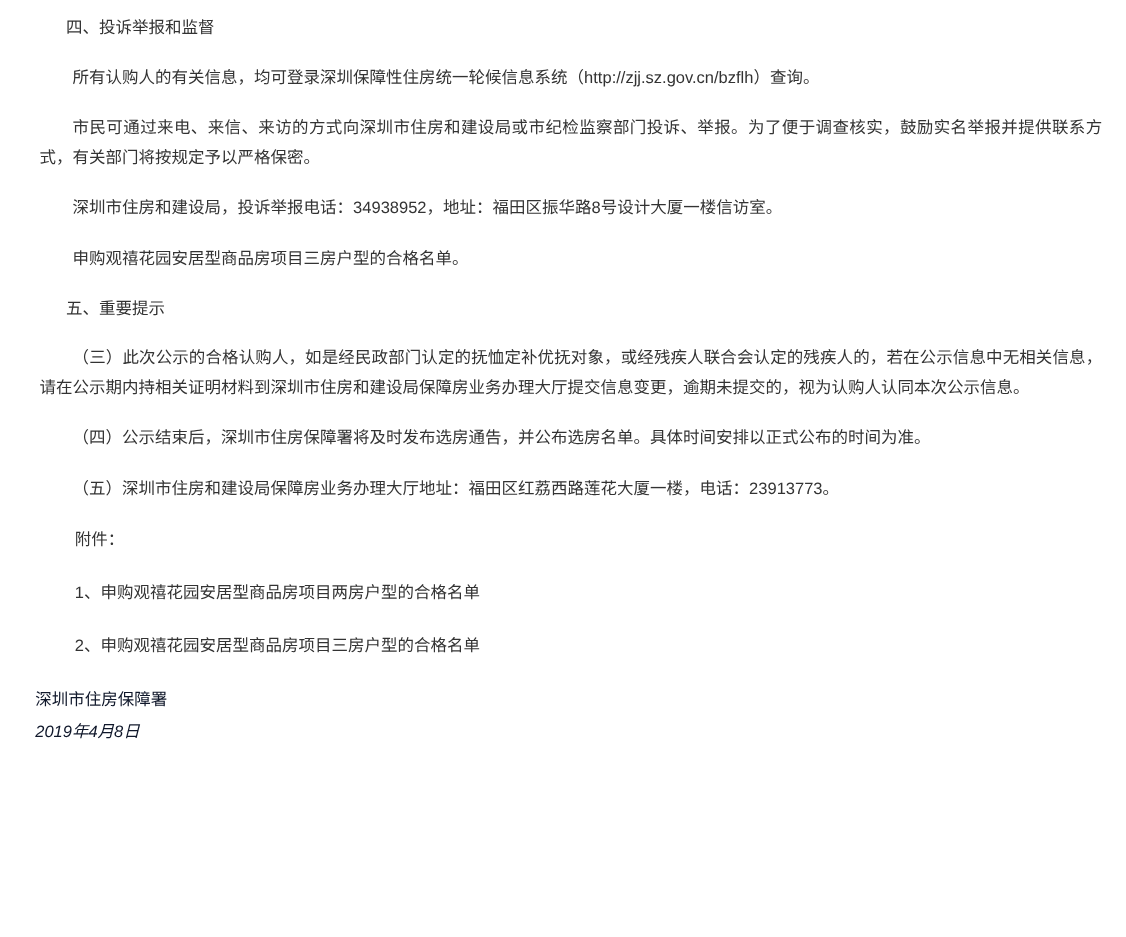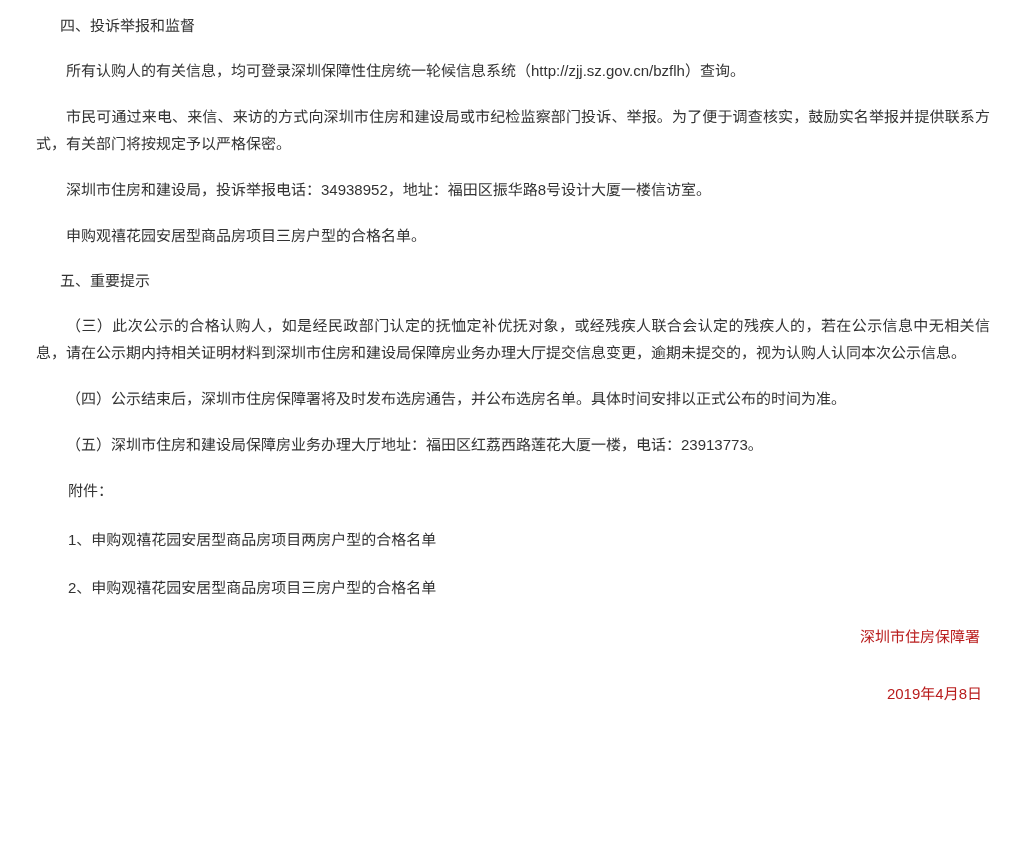--- a/index.html
+++ b/index.html
@@ -12,21 +12,21 @@
     height: 852px;
     font-family: "Liberation Sans", "DejaVu Sans", sans-serif;
     color: #333333;
     font-size: 15px;
     overflow: hidden;
   }
   .page {
     width: 1024px;
     height: 852px;
     box-sizing: border-box;
-    padding: 8px 34px 0 32px;
+    padding: 8px 22px 0 32px;
   }
   .heading {
     font-size: 15px;
     color: #333333;
     margin: 0 0 20px 0;
     padding-left: 28px;
     line-height: 1.6;
   }
   .para {
     font-size: 15px;
@@ -41,30 +41,31 @@
     text-indent: 0;
     padding-left: 36px;
     margin-bottom: 22px;
   }
   .para.attach-label {
     text-indent: 0;
     padding-left: 36px;
     margin-bottom: 22px;
   }
   .sign {
-    text-align: right;
+    text-align: left;
     font-size: 15px;
-    color: #b91c1c;
+    color: #0f172a;
     margin: 0;
     line-height: 1.9;
     padding-right: 10px;
   }
   .sign.date {
     padding-right: 8px;
-    margin-top: 28px;
+    margin-top: 0;
+    font-style: italic;
   }
   .spacer-top { height: 6px; }
 </style>
 </head>
 <body>
 
 <div class="page">
 
   <div class="spacer-top"></div>
 

